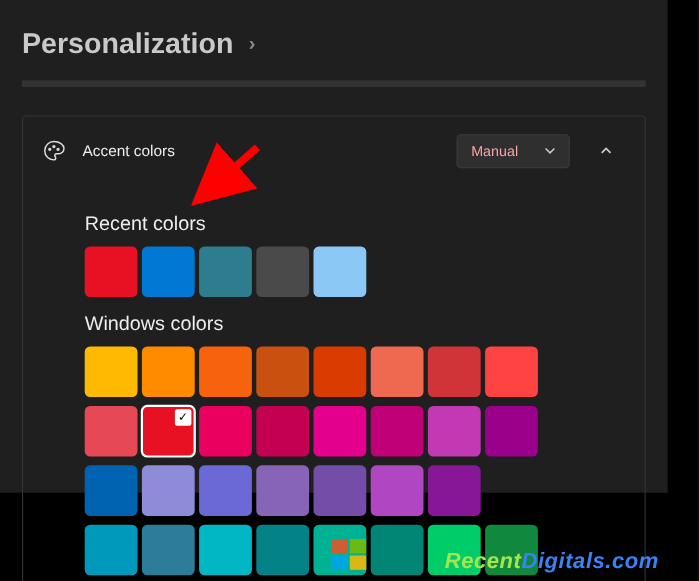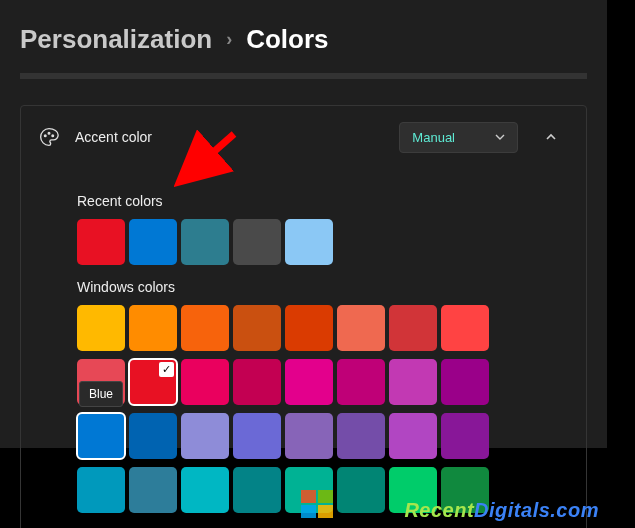--- a/index.html
+++ b/index.html
@@ -48,35 +48,35 @@
   }
   .palette-icon { width: 20px; height: 20px; flex: 0 0 20px; }
   .accent-label { flex: 1; font-size: 14px; color: #eee; }
   .dropdown {
     background: #2f2f2f;
     border: 1px solid #3c3c3c;
     border-radius: 4px;
     padding: 7px 12px;
     display: flex;
     align-items: center;
-    gap: 40px;
+    gap: 24px;
     font-size: 13px;
-    color: #5eead4;
+    color: #fca5a5;
     cursor: pointer;
   }
   .dropdown svg { width: 10px; height: 10px; }
   .expand-btn {
     width: 34px; height: 34px;
     display: flex; align-items: center; justify-content: center;
     border-radius: 4px;
     cursor: pointer;
   }
   .expand-btn svg { width: 12px; height: 12px; }
   .panel-body { padding: 10px 56px 20px 56px; }
-  .subhead { font-size: 14px; color: #eee; margin: 14px 0 10px 0; }
+  .subhead { font-size: 18px; color: #eee; margin: 14px 0 10px 0; }
   .swatch-row, .swatch-grid {
     display: flex;
     flex-wrap: wrap;
     gap: 4px;
   }
   .swatch {
     width: 48px;
     height: 46px;
     border-radius: 5px;
     position: relative;
@@ -144,36 +144,35 @@
     pointer-events: none;
   }
 </style>
 </head>
 <body>
 
 <div class="app">
   <div class="breadcrumb">
     <span class="parent">Personalization</span>
     <span class="chevron">›</span>
-    <span class="current">Colors</span>
   </div>
 
   <div class="loadbar"></div>
 
   <div class="panel">
     <div class="panel-header">
       <span class="palette-icon">
         <svg viewBox="0 0 24 24" fill="none" stroke="#ddd" stroke-width="1.6">
           <path d="M12 2a10 10 0 1 0 0 20c1.1 0 2-.9 2-2 0-.5-.2-1-.5-1.3-.3-.4-.5-.8-.5-1.3 0-1.1.9-2 2-2h2.3A5.7 5.7 0 0 0 23 9.7C23 5.5 18.1 2 12 2z"></path>
           <circle cx="7.5" cy="10.5" r="1" fill="#ddd"></circle>
           <circle cx="12" cy="7.5" r="1" fill="#ddd"></circle>
           <circle cx="16.5" cy="10.5" r="1" fill="#ddd"></circle>
         </svg>
       </span>
-      <span class="accent-label">Accent color</span>
+      <span class="accent-label">Accent colors</span>
       <div class="dropdown">
         <span>Manual</span>
         <svg viewBox="0 0 10 10">
             <path d="M1 3l4 4 4-4" stroke="#ccc" stroke-width="1.4" fill="none"></path>
           </svg>
       </div>
       <div class="expand-btn">
         <svg viewBox="0 0 12 12">
             <path d="M2 8l4-4 4 4" stroke="#ccc" stroke-width="1.6" fill="none"></path>
           </svg>
@@ -205,23 +204,20 @@
           <div class="swatch selected" style="background: rgb(232, 17, 35);">
             <div class="check">✓</div>
           </div>
           <div class="swatch" style="background: rgb(234, 0, 94);"></div>
           <div class="swatch" style="background: rgb(195, 0, 82);"></div>
           <div class="swatch" style="background: rgb(227, 0, 140);"></div>
           <div class="swatch" style="background: rgb(191, 0, 119);"></div>
           <div class="swatch" style="background: rgb(194, 57, 179);"></div>
           <div class="swatch" style="background: rgb(154, 0, 137);"></div>
           <div style="flex-basis: 100%; height: 0px;"></div>
-          <div class="swatch hover" style="background: rgb(0, 120, 212);">
-            <div class="tooltip">Blue</div>
-          </div>
           <div class="swatch" style="background: rgb(0, 99, 177);"></div>
           <div class="swatch" style="background: rgb(142, 140, 216);"></div>
           <div class="swatch" style="background: rgb(107, 105, 214);"></div>
           <div class="swatch" style="background: rgb(135, 100, 184);"></div>
           <div class="swatch" style="background: rgb(116, 77, 169);"></div>
           <div class="swatch" style="background: rgb(177, 70, 194);"></div>
           <div class="swatch" style="background: rgb(136, 23, 152);"></div>
           <div style="flex-basis: 100%; height: 0px;"></div>
           <div class="swatch" style="background: rgb(0, 153, 188);"></div>
           <div class="swatch" style="background: rgb(45, 125, 154);"></div>

